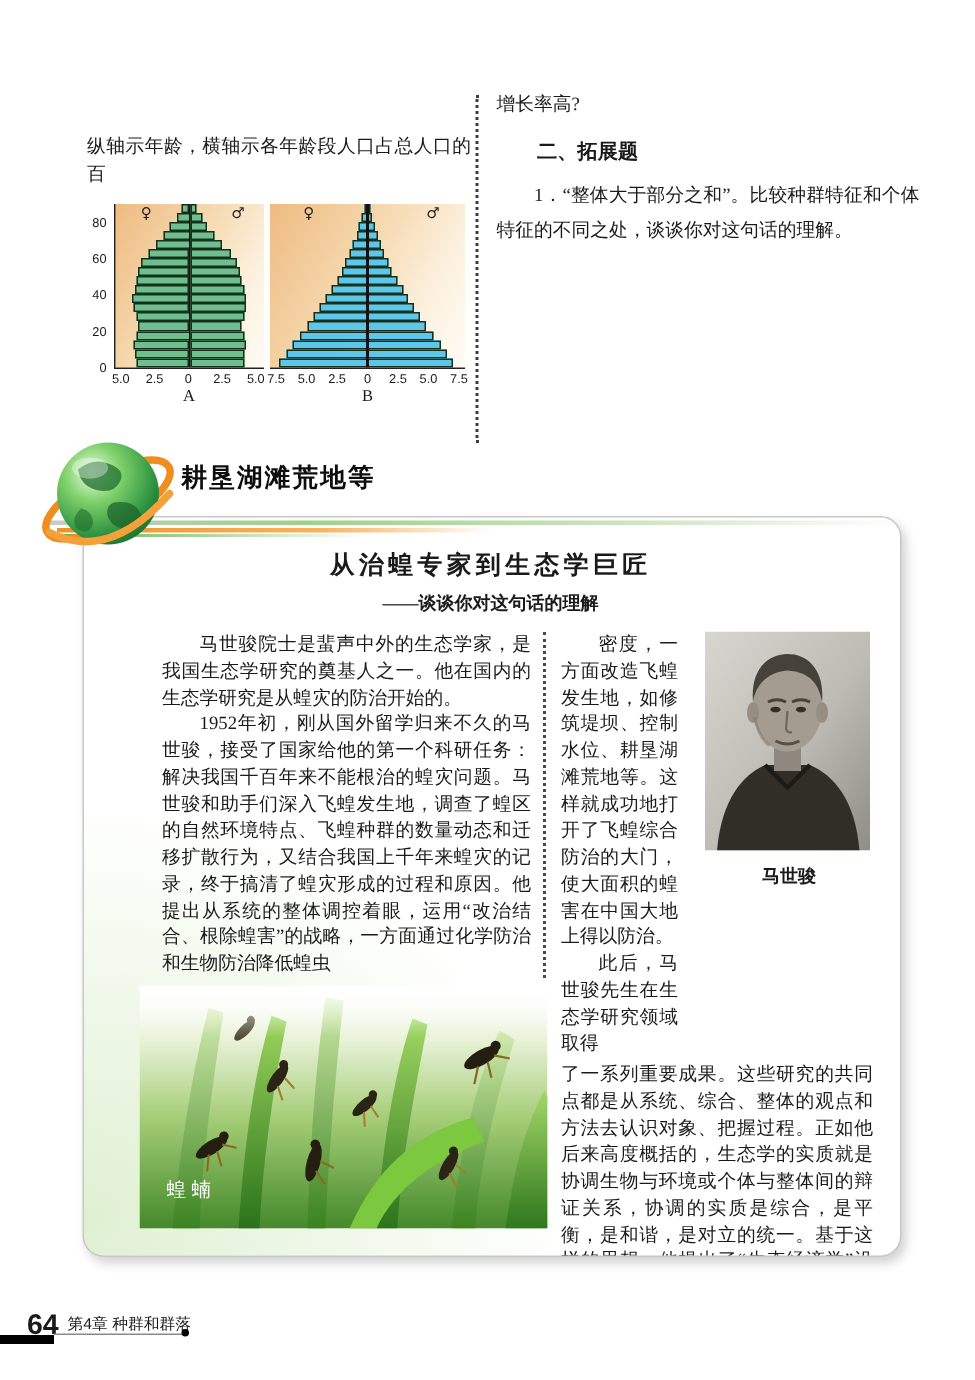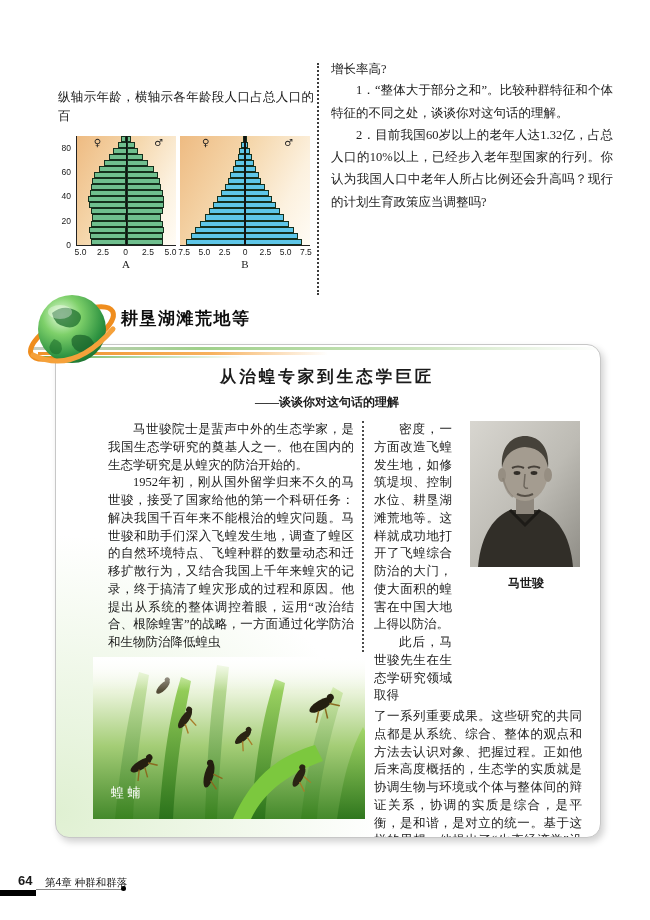--- a/index.html
+++ b/index.html
@@ -68,21 +68,21 @@
   .story-left-text { padding-right:8px; border-right:2px dotted #4a4a4a; }
   .story-right { flex:1; padding-left:10px; }
   .story-para { font-size:12.5px; line-height:1.42; text-align:justify; text-indent:2em; }
   .right-top { display:flex; gap:18px; }
   .narrow-text { flex:1; }
   .photo-block { width:112px; flex:none; }
   .photo-caption { text-align:center; font-size:12px; font-weight:bold; margin-top:4px; }
   .right-full { margin-top:3px; }
   .locust-figure { margin:5px 0 0 -15px; width:272px; height:162px; position:relative; }
   
-  .footer-num { position:absolute; left:18px; top:873px; font-family:"Liberation Sans",sans-serif; font-weight:bold; font-size:13px; }
+  .footer-num { position:absolute; left:18px; top:873px; font-family:"Liberation Sans",sans-serif; font-weight:bold; font-size:19px; }
   .footer-chapter { position:absolute; left:45px; top:876px; font-size:10.5px; font-family:"Liberation Sans",sans-serif; }
   .footer-line { position:absolute; left:36px; top:889px; width:86px; height:1px; background:#8a8a8a; }
   .footer-dot { position:absolute; left:121px; top:886px; width:5px; height:5px; border-radius:50%; background:#000; }
   .footer-bar { position:absolute; left:0; top:890px; width:36px; height:6px; background:#000; }
 </style>
 </head>
 <body>
 
 <div class="top-left">
   <p class="body-line">纵轴示年龄，横轴示各年龄段人口占总人口的百</p>
@@ -200,22 +200,22 @@
       <div class="pyr-letter">B</div>
     </div>
   </div>
 
 </div>
 
 <div class="col-divider"></div>
 
 <div class="top-right">
   <p class="body-line">增长率高?</p>
+  <p class="ext-heading">二、拓展题</p>
   <p class="question">1．“整体大于部分之和”。比较种群特征和个体特征的不同之处，谈谈你对这句话的理解。</p>
-  <p class="question">2．目前我国60岁以上的老年人达1.32亿，占总人口的10%以上，已经步入老年型国家的行列。你认为我国人口中老年人所占比例还会升高吗？现行的计划生育政策应当调整吗?</p>
 </div>
 
 <div class="sci-globe">
   <svg viewBox="0 0 96 96" width="96" height="96">
     <defs>
       <radialGradient id="sph" cx="0.35" cy="0.3" r="0.95">
         <stop offset="0" stop-color="#eaffe2"></stop>
         <stop offset="0.3" stop-color="#7ed06a"></stop>
         <stop offset="0.65" stop-color="#2c9140"></stop>
         <stop offset="1" stop-color="#0b4a1c"></stop>

